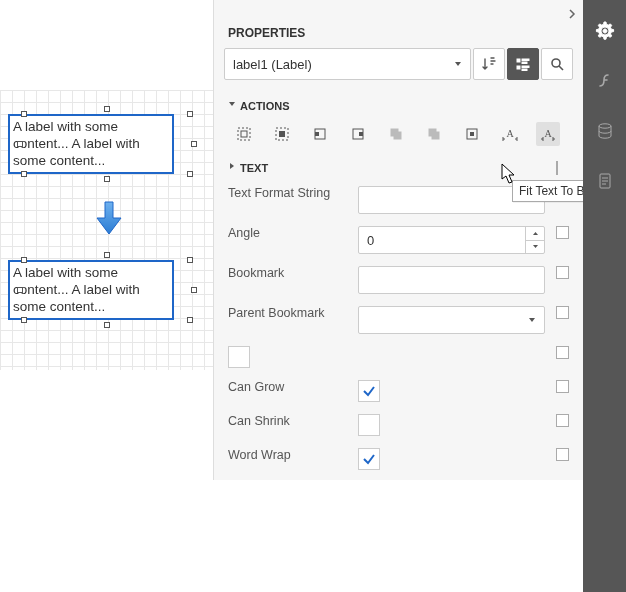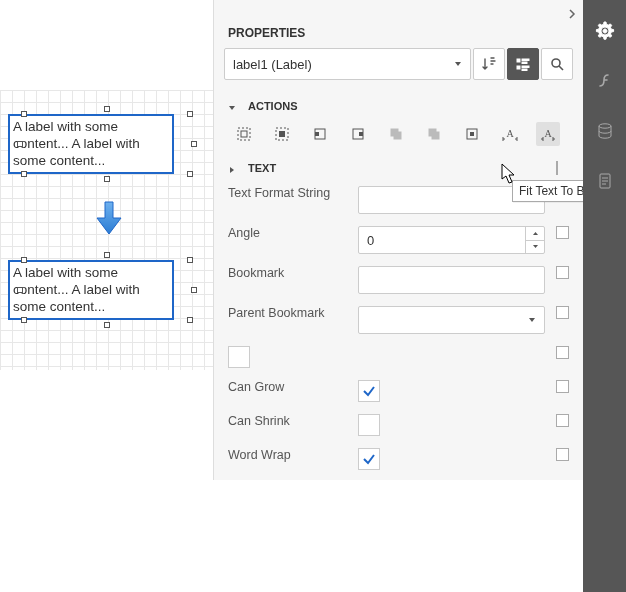--- a/index.html
+++ b/index.html
@@ -113,22 +113,22 @@
     background: #fff;
     border: 1px solid #ccc;
     border-radius: 2px;
     display: flex; align-items: center; justify-content: center;
   }
   .sq-btn.active { background: #565656; border-color: #565656; }
   .sq-btn.active svg * { stroke: #fff; fill: #fff; }
 
   .section-hdr {
     display: flex;
-    align-items: flex-end;
-    gap: 12px;
+    align-items: flex-start;
+    gap: 4px;
     font-size: 11px;
     font-weight: 700;
     color: #333;
     padding: 10px 14px 6px;
     text-transform: uppercase;
   }
   .section-hdr .cb-slot {
     margin-left: auto;
     padding-right: 11px;
   }

